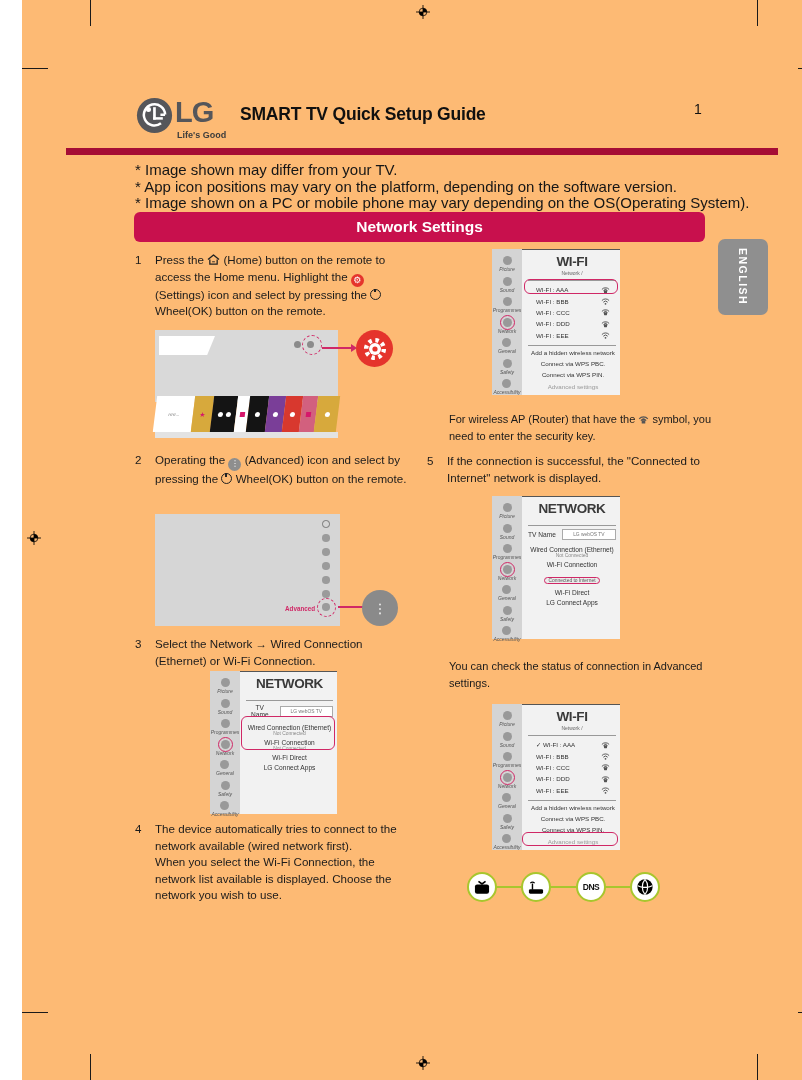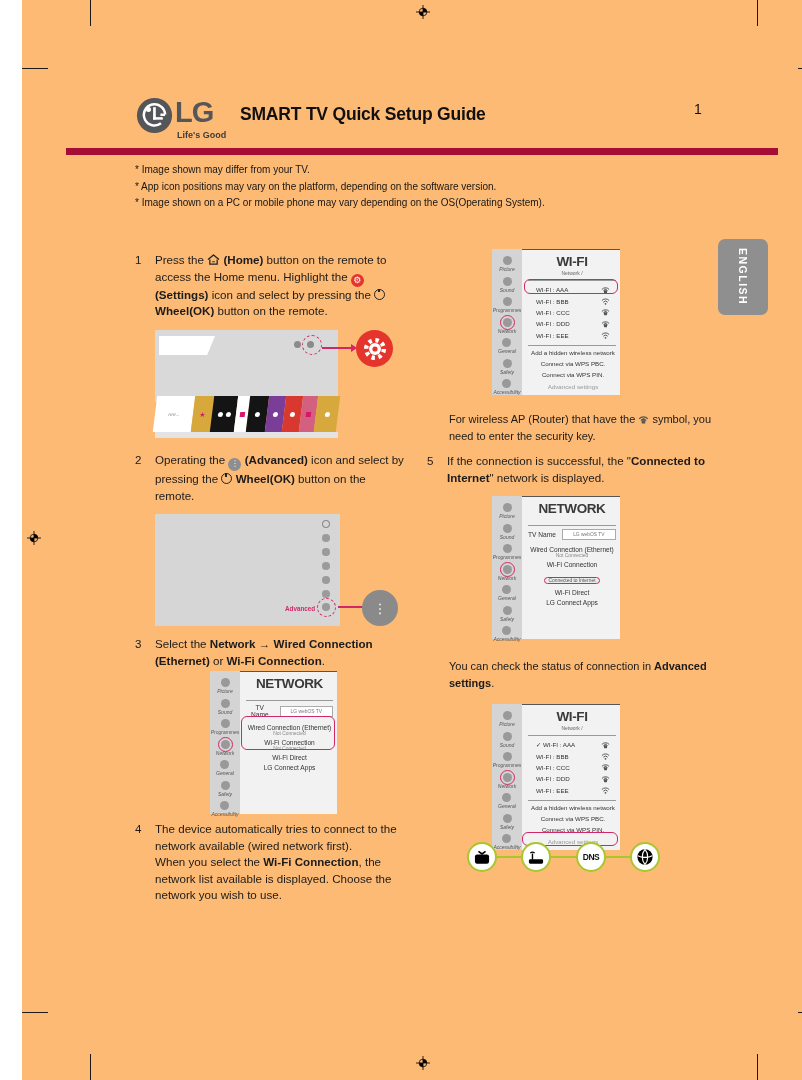--- a/index.html
+++ b/index.html
@@ -14,32 +14,32 @@
   .cropline{position:absolute;background:#1a1a1a;}
   .regmark{position:absolute;width:14px;height:14px;}
 
   
   .lg-word{position:absolute;left:153px;top:96px;font-size:29px;font-weight:bold;color:#55565a;letter-spacing:-1px;}
   .lg-tag{position:absolute;left:155px;top:130px;font-size:9px;font-weight:bold;color:#3c3c3c;}
   .doc-title{position:absolute;left:218px;top:104px;font-size:17.5px;font-weight:bold;color:#101010;letter-spacing:-0.2px;}
   .pagenum{position:absolute;left:672px;top:101px;font-size:14px;color:#111;}
   .rule{position:absolute;left:44px;top:148px;width:712px;height:7px;background:var(--rule_crimson);}
 
-  .notes{position:absolute;left:113px;top:162px;font-size:10px;line-height:16.5px;color:#161616;}
+  .notes{position:absolute;left:113px;top:162px;font-size:15px;line-height:16.5px;color:#161616;}
   .banner{position:absolute;left:112px;top:212px;width:571px;height:30px;background:var(--accent_pink);
           border-radius:6px;color:#fff;font-size:15.5px;font-weight:bold;display:flex;align-items:center;justify-content:center;}
   .lang-tab{position:absolute;left:696px;top:239px;width:50px;height:76px;background:var(--tab_gray);border-radius:7px;
             display:flex;align-items:center;justify-content:center;}
   .lang-tab span{writing-mode:vertical-rl;color:#fff;font-weight:bold;font-size:10.5px;letter-spacing:1.5px;}
 
   
   .step{position:absolute;font-size:11.6px;line-height:16.5px;color:#1b1b1b;}
   .stepnum{position:absolute;left:0;top:0;}
   .steptext{margin-left:20px;}
-  .b{font-weight:bold;}
+  .b{font-weight:normal;}
   .ico-inline{display:inline-block;vertical-align:-1px;}
   .gear-sm{display:inline-block;width:13px;height:13px;border-radius:50%;background:var(--gear_red);
            color:#fff;font-size:9px;line-height:13px;text-align:center;vertical-align:-2px;}
   .adv-sm{display:inline-block;width:13px;height:13px;border-radius:50%;background:#8e8e8e;
           color:#fff;font-size:8px;line-height:12px;text-align:center;vertical-align:-2px;}
   .wheel-ico{display:inline-block;width:9px;height:9px;border:1.3px solid #222;border-radius:50%;position:relative;vertical-align:-1px;}
   .wheel-ico::after{content:"";position:absolute;left:3px;top:-1px;width:1.6px;height:3.5px;background:#222;}
 
   
   .tvshot{position:absolute;display:flex;text-align:center;}
@@ -90,21 +90,21 @@
   .gdot{width:7.5px;height:7.5px;border-radius:50%;background:#9b9b9b;}
   .gdot.ringed{background:#d6d6d6;border:1.6px solid #777;box-sizing:border-box;}
   .advlabel{position:absolute;font-size:6.3px;font-weight:bold;color:var(--highlight_pink);}
   .bigadv{position:absolute;width:36px;height:36px;border-radius:50%;background:#8a8a8a;color:#fff;
           font-size:13px;display:flex;align-items:center;justify-content:center;}
 
   
   .rnote{position:absolute;font-size:11px;line-height:16.5px;color:#1b1b1b;}
 
   
-  .diagram{position:absolute;left:443px;top:832px;width:200px;height:50px;text-align:right;}
+  .diagram{position:absolute;left:443px;top:862px;width:200px;height:50px;text-align:right;}
   .dg-circ{position:absolute;width:30px;height:30px;border-radius:50%;background:#fff;border:2.2px solid var(--diagram_green);
            box-sizing:border-box;display:flex;align-items:center;justify-content:center;}
   .dg-line{position:absolute;top:24px;height:2.2px;background:var(--diagram_green);}
   .dns-txt{font-size:8.5px;font-weight:bold;color:#111;letter-spacing:-0.5px;}
 </style>
 </head>
 <body>
 
 <div id="page">
 
@@ -191,20 +191,21 @@
   <div class="doc-title">SMART TV Quick Setup Guide</div>
   <div class="pagenum">1</div>
   <div class="rule"></div>
 
   <div class="notes">
     <div>*  Image shown may differ from your TV.</div>
     <div>*  App icon positions may vary on the platform, depending on the software version.</div>
     <div>*  Image shown on a PC or mobile phone may vary depending on the OS(Operating System).</div>
   </div>
 
+  <div class="banner">Network Settings</div>
 
   <div class="lang-tab">
     <span>ENGLISH</span>
   </div>
 
   <div class="step" style="left:113px;top:252px;width:272px">
     <span class="stepnum">1</span>
     <div class="steptext">
       <span>Press the </span><svg class="ico-inline" style="width:13px;height:11px">
           <use href="#homesym" xlink:href="#homesym"></use>

